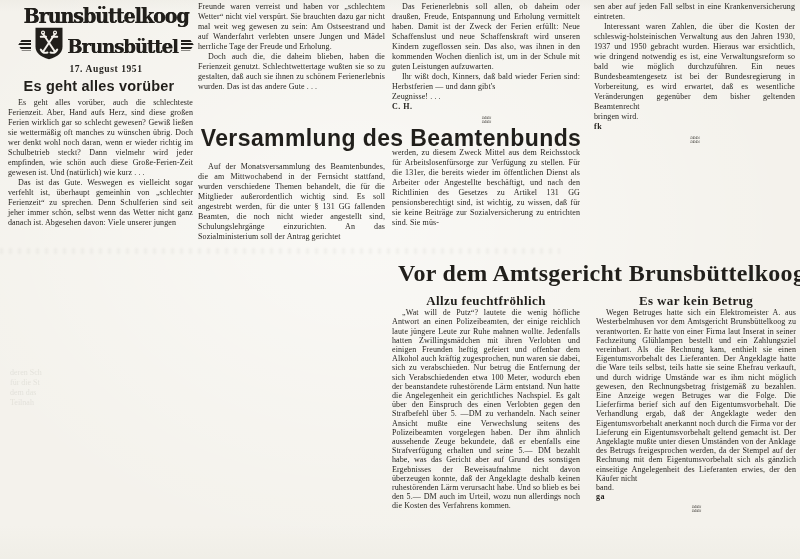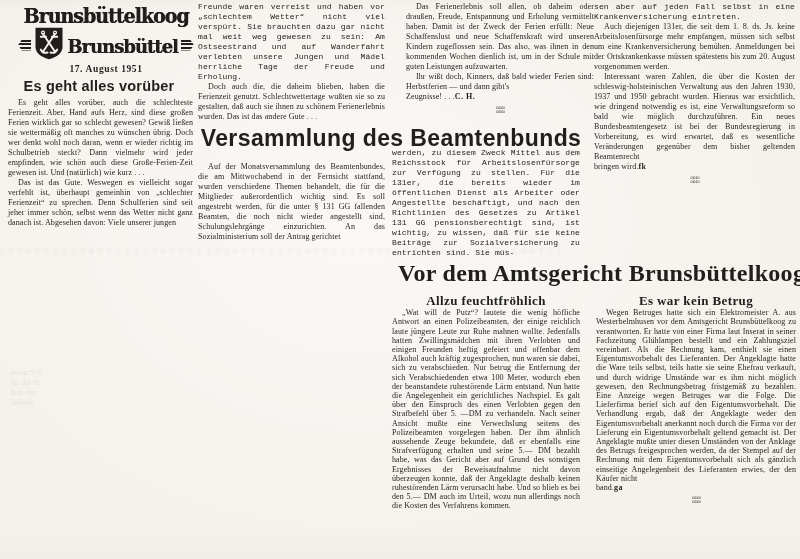--- a/index.html
+++ b/index.html
@@ -10,22 +10,22 @@
       linear-gradient(180deg, #efede6 0, #f4f2ec 12px, #f4f2ec 94%, #f0eee7 100%);
     background-color:#f4f2ec;
     color:#211f1b;
     font-family:"Liberation Serif", serif;
   }
   .abs{position:absolute;}
   
   .body-col{font-size:8px; line-height:10px; text-align:justify; letter-spacing:.1px;}
   .body-col.tight{line-height:9.2px;}
   .para{margin:0; text-indent:10px;}
-  .para.noind{text-indent:0;font-family:Liberation Mono, monospace;}
-  .lastrow{display:flex; justify-content:flex-start; align-items:baseline;}
+  .para.noind{text-indent:0;}
+  .lastrow{display:flex; justify-content:space-between; align-items:baseline;flex-direction:column;}
   .byline{font-weight:bold; letter-spacing:.5px;}
   
   .masthead{left:14px; top:4px; width:184px; text-align:center;}
   .mast-line1{
     font-family:"DejaVu Serif", serif; font-weight:bold; font-size:19px; line-height:22px;
     letter-spacing:-1px; transform:scaleY(1.08); text-shadow:.4px 0 0 #211f1b;
     white-space:nowrap;
   }
   .mast-line2{display:flex; align-items:center; justify-content:center; gap:3px; margin-top:2px; height:34px;}
   .mast-line2 .word{
@@ -92,21 +92,21 @@
 
   <div class="abs h-sans h1-voruber">Es geht alles vorüber</div>
   <div class="abs body-col" style="left:8px; top:98px; width:185px;">
     <p class="para">Es geht alles vorüber, auch die schlechteste Ferienzeit. Aber, Hand aufs Herz, sind diese großen Ferien wirklich gar so schlecht gewesen? Gewiß ließen sie wettermäßig oft manches zu wünschen übrig. Doch wer denkt wohl noch daran, wenn er wieder richtig im Schulbetrieb steckt? Dann vielmehr wird jeder empfinden, wie schön auch diese Große-Ferien-Zeit gewesen ist. Und (natürlich) wie kurz . . .</p>
     <p class="para">Das ist das Gute. Weswegen es vielleicht sogar verfehlt ist, überhaupt gemeinhin von „schlechter Ferienzeit“ zu sprechen. Denn Schulferien sind seit jeher immer schön, selbst wenn das Wetter nicht ganz danach ist. Abgesehen davon: Viele unserer jungen</p>
   </div>
   <div class="abs body-col" style="left:198px; top:2px; width:187px;">
     <p class="para noind">Freunde waren verreist und haben vor „schlechtem Wetter“ nicht viel verspürt. Sie brauchten dazu gar nicht mal weit weg gewesen zu sein: Am Ostseestrand und auf Wanderfahrt verlebten unsere Jungen und Mädel herrliche Tage der Freude und Erholung.</p>
     <p class="para">Doch auch die, die daheim blieben, haben die Ferienzeit genutzt. Schlechtwettertage wußten sie so zu gestalten, daß auch sie ihnen zu schönem Ferienerlebnis wurden. Das ist das andere Gute . . .</p>
   </div>
-  <div class="abs body-col" style="left:406px; top:2px; width:188px;">
+  <div class="abs body-col" style="left:392px; top:2px; width:188px;">
     <p class="para">Das Ferienerlebnis soll allen, ob daheim oder draußen, Freude, Entspannung und Erholung vermittelt haben. Damit ist der Zweck der Ferien erfüllt: Neue Schaffenslust und neue Schaffenskraft wird unseren Kindern zugeflossen sein. Das also, was ihnen in den kommenden Wochen dienlich ist, um in der Schule mit guten Leistungen aufzuwarten.</p>
     <p class="para">Ihr wißt doch, Kinners, daß bald wieder Ferien sind: Herbstferien — und dann gibt's</p>
     <div class="lastrow">
       <span>Zeugnisse! . . .</span>
       <span class="byline">C. H.</span>
     </div>
     <div class="squig">
       <span>≈≈≈</span>
       <span>≈≈≈</span>
     </div>
@@ -114,21 +114,20 @@
 
   <div class="abs h-sans h2-beamten">Versammlung des Beamtenbunds</div>
   <div class="abs body-col" style="left:198px; top:162px; width:187px;">
     <p class="para">Auf der Monatsversammlung des Beamtenbundes, die am Mittwochabend in der Fernsicht stattfand, wurden verschiedene Themen behandelt, die für die Mitglieder außerordentlich wichtig sind. Es soll angestrebt werden, für die unter § 131 GG fallenden Beamten, die noch nicht wieder angestellt sind, Schulungslehrgänge einzurichten. An das Sozialministerium soll der Antrag gerichtet</p>
   </div>
   <div class="abs body-col" style="left:392px; top:148px; width:188px;">
     <p class="para noind">werden, zu diesem Zweck Mittel aus dem Reichsstock für Arbeitslosenfürsorge zur Verfügung zu stellen. Für die 131er, die bereits wieder im öffentlichen Dienst als Arbeiter oder Angestellte beschäftigt, und nach den Richtlinien des Gesetzes zu Artikel 131 GG pensionsberechtigt sind, ist wichtig, zu wissen, daß für sie keine Beiträge zur Sozialversicherung zu entrichten sind. Sie müs-</p>
   </div>
   <div class="abs body-col" style="left:594px; top:2px; width:201px;">
     <p class="para noind">sen aber auf jeden Fall selbst in eine Krankenversicherung eintreten.</p>
-    <p class="para">Auch diejenigen 131er, die seit dem 1. 8. ds. Js. keine Arbeitslosenfürsorge mehr empfangen, müssen sich selbst um eine Krankenversicherung bemühen. Anmeldungen bei der Ortskrankenkasse müssen spätestens bis zum 20. August vorgenommen werden.</p>
     <p class="para">Interessant waren Zahlen, die über die Kosten der schleswig-holsteinischen Verwaltung aus den Jahren 1930, 1937 und 1950 gebracht wurden. Hieraus war ersichtlich, wie dringend notwendig es ist, eine Verwaltungsreform so bald wie möglich durchzuführen. Ein neues Bundesbeamtengesetz ist bei der Bundesregierung in Vorbereitung, es wird erwartet, daß es wesentliche Veränderungen gegenüber dem bisher geltenden Beamtenrecht</p>
     <div class="lastrow">
       <span>bringen wird.</span>
       <span class="byline">fk</span>
     </div>
     <div class="squig">
       <span>≈≈≈</span>
       <span>≈≈≈</span>
     </div>
   </div>

